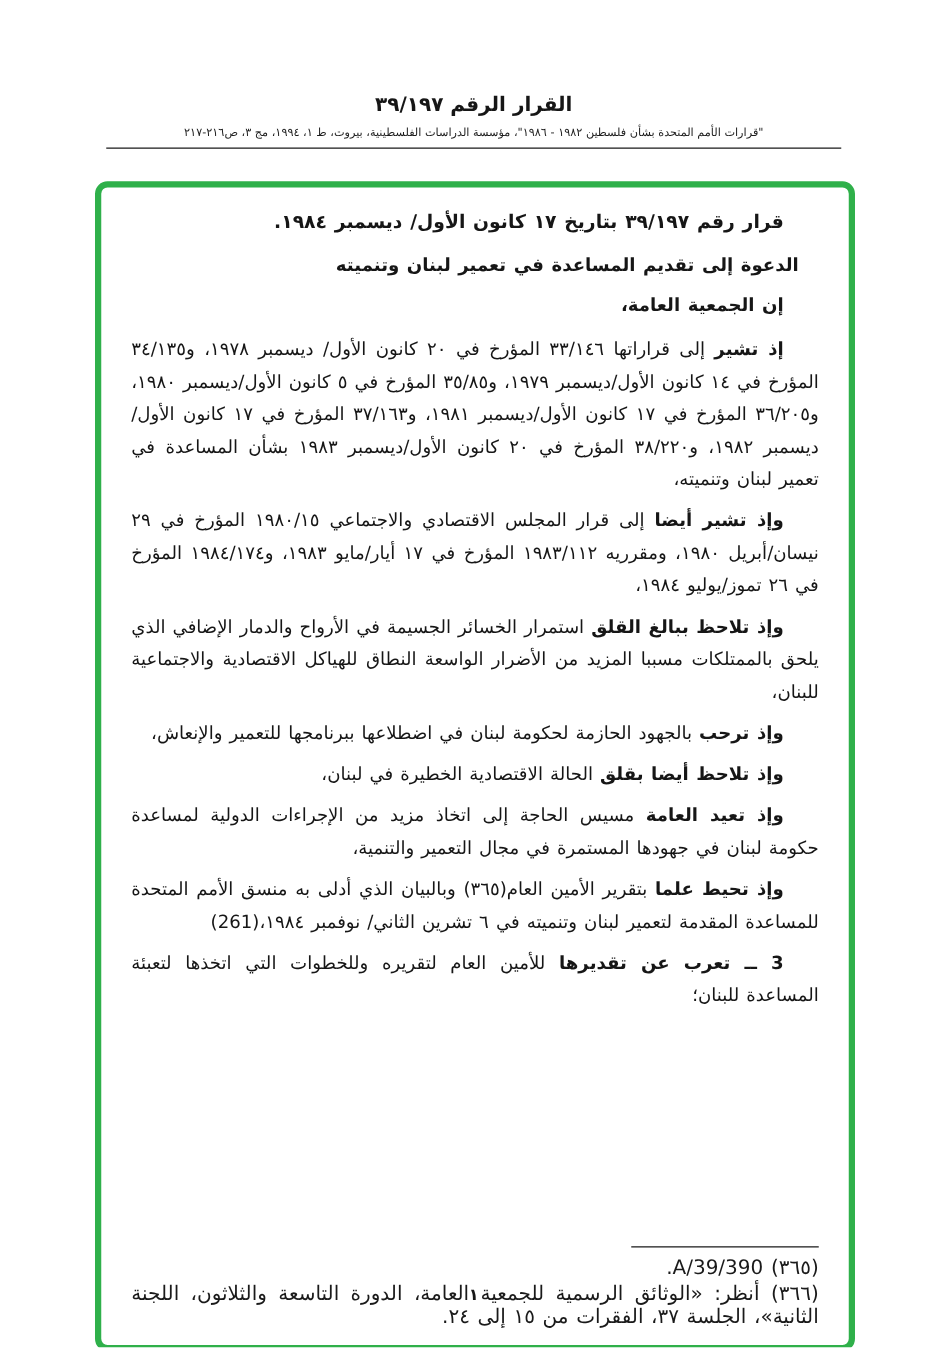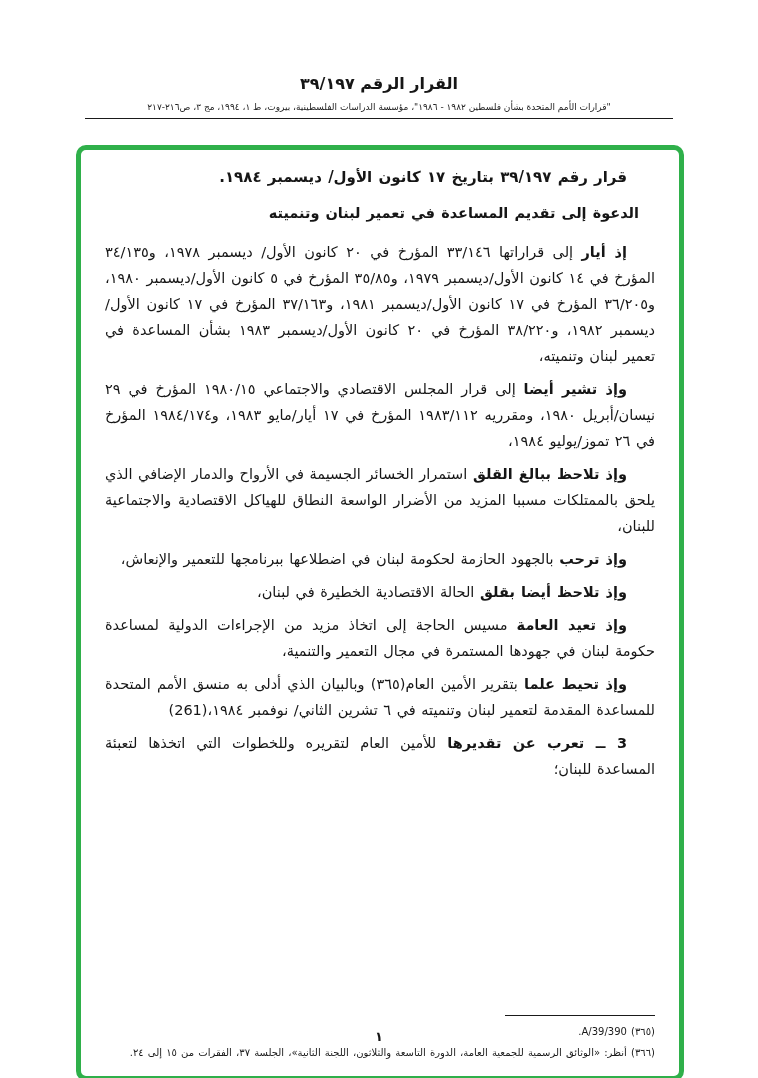--- a/index.html
+++ b/index.html
@@ -31,43 +31,44 @@
   .doc { font-size: 14.5px; line-height: 26px; text-align: justify; word-spacing: 1px; }
   .doc-heading    { font-weight: bold; text-indent: 28px; font-size: 15px; margin-bottom: 6px; }
   .doc-subheading { font-weight: bold; text-indent: 16px; margin: 4px 0 6px; }
   .doc-opening    { font-weight: bold; text-indent: 28px; margin-bottom: 2px; }
   .para { text-indent: 28px; margin-top: 7px; }
   .lead { font-weight: bold; }
 
   
   .footnote-block { margin-top: auto; padding-top: 8px; }
   .fn-rule { width: 150px; border-top: 1.2px solid #1a1a1a; margin-bottom: 7px; }
-  .footnote { font-size: 10px; line-height: 18px; text-align: justify; margin-top: 3px; color: #1a1a1a; }
+  .footnote { font-size: 16px; line-height: 18px; text-align: justify; margin-top: 3px; color: #1a1a1a; }
   .fn-marker { white-space: nowrap; }
 
   
   .page-number { position: absolute; bottom: 34px; left: 0; right: 0; text-align: center; font-size: 13px; font-weight: bold; }
 </style>
 </head>
 <body>
 
 <div class="page">
 
   <div class="header">
     <div class="header-title">القرار الرقم ٣٩/١٩٧</div>
     <div class="header-source">"قرارات الأمم المتحدة بشأن فلسطين ١٩٨٢ - ١٩٨٦"، مؤسسة الدراسات الفلسطينية، بيروت، ط ١، ١٩٩٤، مج ٣، ص٢١٦-٢١٧</div>
     <hr class="header-rule">
   </div>
 
   <div class="frame doc">
     <p class="doc-heading">قرار رقم ٣٩/١٩٧ بتاريخ ١٧ كانون الأول/ ديسمبر ١٩٨٤.</p>
     <p class="doc-subheading">الدعوة إلى تقديم المساعدة في تعمير لبنان وتنميته</p>
+    <p class="doc-opening">إن الجمعية العامة،</p>
 
     <div id="paragraphs">
-        <p class="para"><span class="lead">إذ أيار</span><span> إلى قراراتها ٣٣/١٤٦ المؤرخ في ٢٠ كانون الأول/ ديسمبر ١٩٧٨، و٣٤/١٣٥ المؤرخ في ١٤ كانون الأول/ديسمبر ١٩٧٩، و٣٥/٨٥ المؤرخ في ٥ كانون الأول/ديسمبر ١٩٨٠، و٣٦/٢٠٥ المؤرخ في ١٧ كانون الأول/ديسمبر ١٩٨١، و٣٧/١٦٣ المؤرخ في ١٧ كانون الأول/ديسمبر ١٩٨٢، و٣٨/٢٢٠ المؤرخ في ٢٠ كانون الأول/ديسمبر ١٩٨٣ بشأن المساعدة في تعمير لبنان وتنميته،</span></p>
+        <p class="para"><span class="lead">إذ تشير</span><span> إلى قراراتها ٣٣/١٤٦ المؤرخ في ٢٠ كانون الأول/ ديسمبر ١٩٧٨، و٣٤/١٣٥ المؤرخ في ١٤ كانون الأول/ديسمبر ١٩٧٩، و٣٥/٨٥ المؤرخ في ٥ كانون الأول/ديسمبر ١٩٨٠، و٣٦/٢٠٥ المؤرخ في ١٧ كانون الأول/ديسمبر ١٩٨١، و٣٧/١٦٣ المؤرخ في ١٧ كانون الأول/ديسمبر ١٩٨٢، و٣٨/٢٢٠ المؤرخ في ٢٠ كانون الأول/ديسمبر ١٩٨٣ بشأن المساعدة في تعمير لبنان وتنميته،</span></p>
         <p class="para"><span class="lead">وإذ تشير أيضا</span><span> إلى قرار المجلس الاقتصادي والاجتماعي ١٩٨٠/١٥ المؤرخ في ٢٩ نيسان/أبريل ١٩٨٠، ومقرريه ١٩٨٣/١١٢ المؤرخ في ١٧ أيار/مايو ١٩٨٣، و١٩٨٤/١٧٤ المؤرخ في ٢٦ تموز/يوليو ١٩٨٤،</span></p>
         <p class="para"><span class="lead">وإذ تلاحظ ببالغ القلق</span><span> استمرار الخسائر الجسيمة في الأرواح والدمار الإضافي الذي يلحق بالممتلكات مسببا المزيد من الأضرار الواسعة النطاق للهياكل الاقتصادية والاجتماعية للبنان،</span></p>
         <p class="para"><span class="lead">وإذ ترحب</span><span> بالجهود الحازمة لحكومة لبنان في اضطلاعها ببرنامجها للتعمير والإنعاش،</span></p>
         <p class="para"><span class="lead">وإذ تلاحظ أيضا بقلق</span><span> الحالة الاقتصادية الخطيرة في لبنان،</span></p>
         <p class="para"><span class="lead">وإذ تعيد العامة</span><span> مسيس الحاجة إلى اتخاذ مزيد من الإجراءات الدولية لمساعدة حكومة لبنان في جهودها المستمرة في مجال التعمير والتنمية،</span></p>
         <p class="para"><span class="lead">وإذ تحيط علما</span><span> بتقرير الأمين العام(٣٦٥) وبالبيان الذي أدلى به منسق الأمم المتحدة للمساعدة المقدمة لتعمير لبنان وتنميته في ٦ تشرين الثاني/ نوفمبر ١٩٨٤،(261)</span></p>
         <p class="para"><span class="lead">3 ــ تعرب عن تقديرها</span><span> للأمين العام لتقريره وللخطوات التي اتخذها لتعبئة المساعدة للبنان؛</span></p>
       </div>
 
     <div class="footnote-block">

